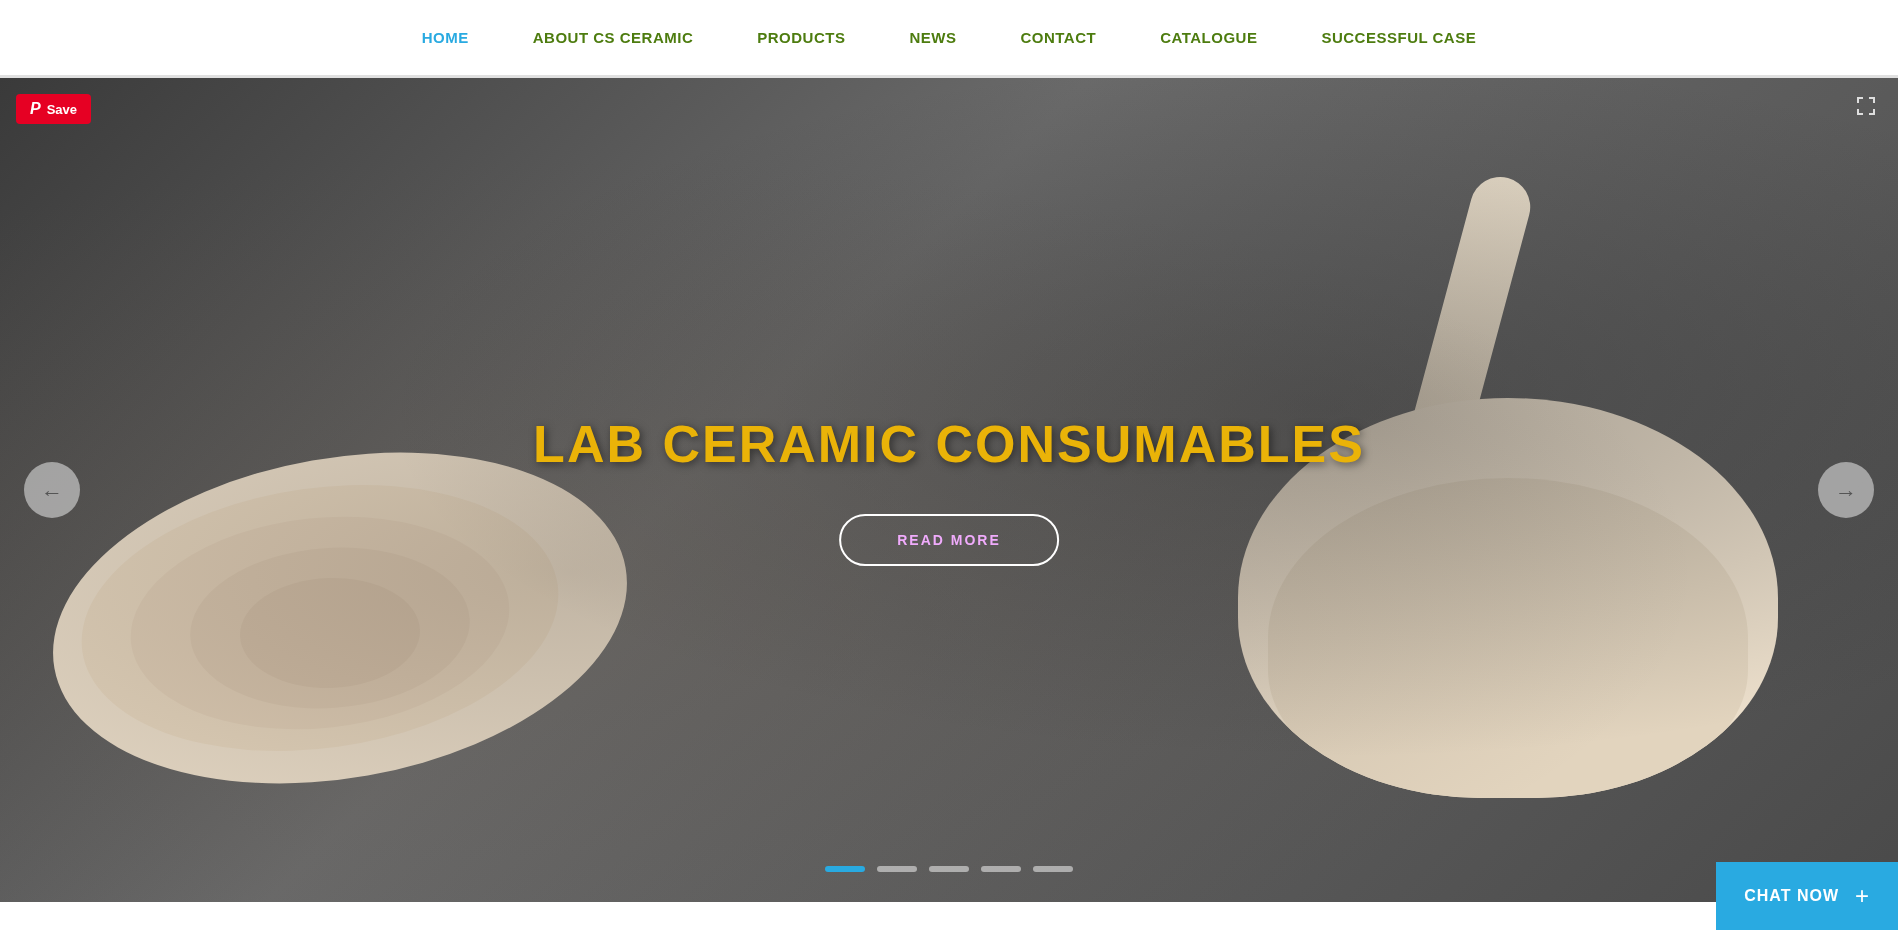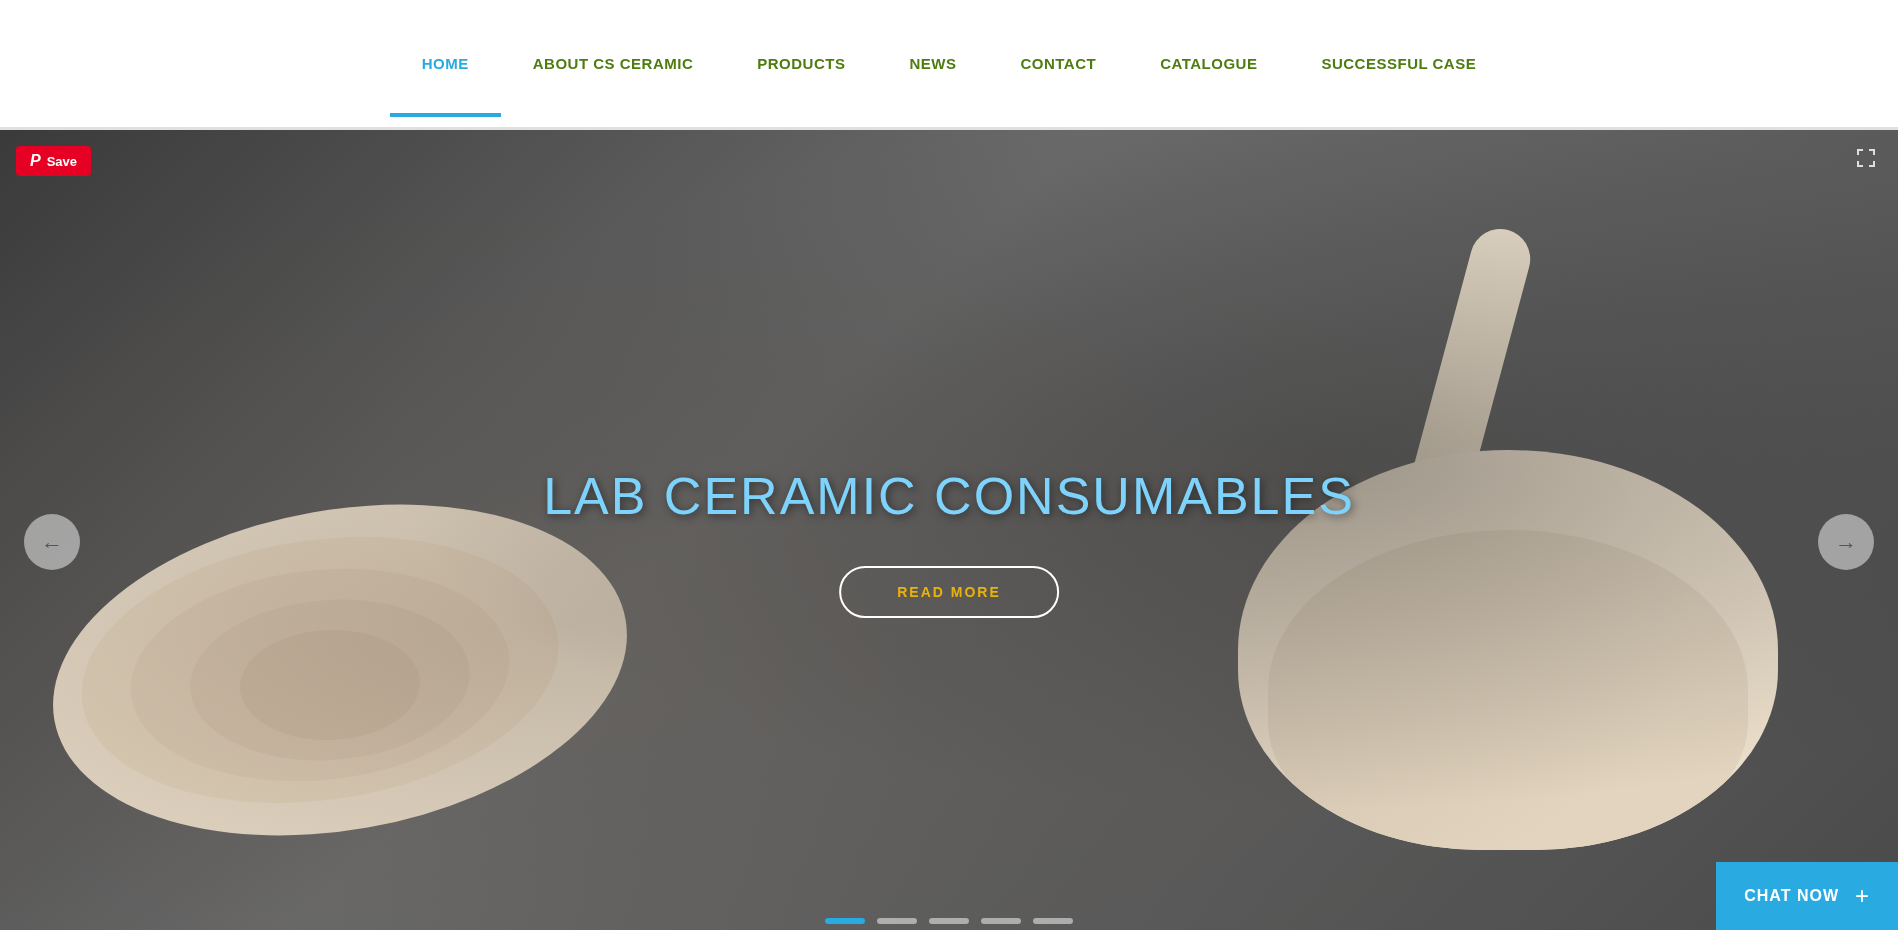--- a/index.html
+++ b/index.html
@@ -5,21 +5,21 @@
     * { margin: 0; padding: 0; box-sizing: border-box; }
     body { font-family: Arial, sans-serif; width: 1898px; overflow-x: hidden; background: #fff; }
 
     
     .nav-bar {
       width: 100%;
       background: #fff;
       display: flex;
       align-items: center;
       justify-content: center;
-      height: 130px;
+      height: 78px;
       border-bottom: 3px solid #e0e0e0;
       position: relative;
     }
     .nav-items {
       display: flex;
       align-items: center;
       gap: 0;
     }
     .nav-item {
       padding: 0 32px;
@@ -149,33 +149,33 @@
     .hero-content {
       position: absolute;
       top: 50%;
       left: 50%;
       transform: translate(-50%, -50%);
       text-align: center;
       z-index: 10;
     }
     .hero-title {
       font-size: 52px;
-      font-weight: 400;
-      color: #7dd3fc;
+      font-weight: 700;
+      color: #eab308;
       text-shadow: 2px 2px 8px rgba(0,0,0,0.5);
       letter-spacing: 2px;
       text-transform: uppercase;
       margin-bottom: 40px;
     }
     .hero-btn {
       display: inline-block;
       padding: 16px 56px;
       border: 2px solid #fff;
       border-radius: 40px;
-      color: #eab308;
+      color: #f0abfc;
       font-size: 14px;
       font-weight: 700;
       letter-spacing: 2px;
       cursor: pointer;
       background: transparent;
       text-transform: uppercase;
       transition: background 0.3s;
     }
 
     

